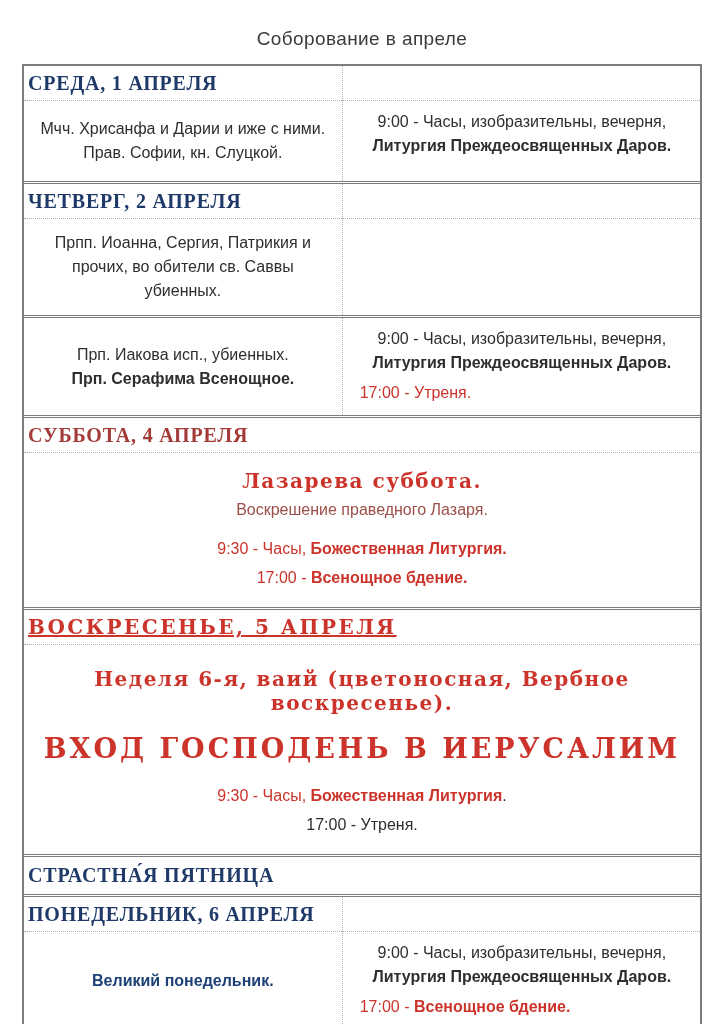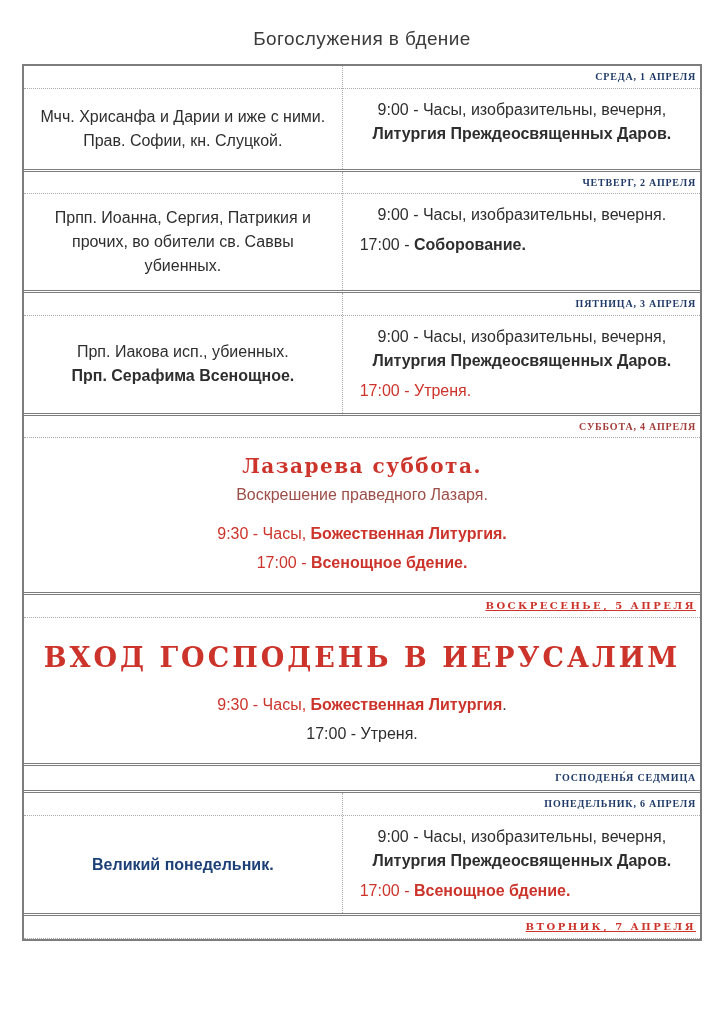--- a/index.html
+++ b/index.html
@@ -30,25 +30,25 @@
     letter-spacing:.4px;
     color:#3b3b3b;
   }
   .schedule{
     margin:0 22px 14px;
     border:2px solid var(--border);
     background:#fff;
   }
   section + section{border-top:3px double var(--border);}
   .day-header{
-    text-align:right;
+    text-align:left;
     padding:5px 4px 4px;
     font-family:"Liberation Serif", serif;
     font-weight:700;
-    font-size:10px;
+    font-size:20px;
     letter-spacing:.8px;
     color:var(--navy);
     border-bottom:1px dotted var(--dot);
     line-height:1.25;
   }
   .day-header.red-serif{color:var(--dark-red);}
   .day-header.slavonic-h{
     font-family:"DejaVu Serif", serif;
     color:var(--red);
     letter-spacing:2.5px;
@@ -92,21 +92,21 @@
     color:var(--red);
   }
   .sla-md{font-size:20px;letter-spacing:1.5px;margin:10px 0 8px;}
   .sla-lg{font-size:27px;letter-spacing:3px;margin:10px 0 12px;line-height:1.3;}
   .feast-note{color:var(--muted-red);font-size:16px;margin:2px 0 18px;}
   .svc-line{margin:5px 0;line-height:1.5;}
 </style>
 </head>
 <body>
 
-<h1 class="page-title">Богослужения в бдение</h1>
+<h1 class="page-title">Соборование в апреле</h1>
 
 <div class="schedule">
 
   <section class="two-col">
     <div class="col-divider"></div>
     <div class="day-header">СРЕДА, 1 АПРЕЛЯ</div>
     <div class="day-body">
       <div class="cell-left">
         <p style="margin:8px">
           <span>Мчч. Хрисанфа и Дарии и иже с ними.</span><br>
@@ -125,32 +125,25 @@
   <section class="two-col">
     <div class="col-divider"></div>
     <div class="day-header">ЧЕТВЕРГ, 2 АПРЕЛЯ</div>
     <div class="day-body">
       <div class="cell-left">
         <p style="margin:4px">
           <span>Прпп. Иоанна, Сергия, Патрикия и</span><br>
           <span>прочих, во обители св. Саввы убиенных.</span>
         </p>
       </div>
-      <div class="cell-right">
-        <p class="svc-center">9:00 - Часы, изобразительны, вечерня.</p>
-        <p class="svc-left">
-          <span>17:00 - </span><b>Соборование.</b>
-        </p>
-      </div>
-    </div>
-  </section>
-
-  <section class="two-col">
-    <div class="col-divider"></div>
-    <div class="day-header">ПЯТНИЦА, 3 АПРЕЛЯ</div>
+    </div>
+  </section>
+
+  <section class="two-col">
+    <div class="col-divider"></div>
     <div class="day-body">
       <div class="cell-left">
         <p style="margin:0">
           <span>Прп. Иакова исп., убиенных.</span><br>
           <b>Прп. Серафима Всенощное.</b>
         </p>
       </div>
       <div class="cell-right">
         <p class="svc-center">
           <span>9:00 - Часы, изобразительны, вечерня,</span><br>
@@ -171,30 +164,31 @@
       </p>
       <p class="svc-line red">
         <span>17:00 - </span><b>Всенощное бдение.</b>
       </p>
     </div>
   </section>
 
   <section>
     <div class="day-header slavonic-h">ВОСКРЕСЕНЬЕ, 5 АПРЕЛЯ</div>
     <div class="full-body">
+      <p class="sla sla-md" style="margin:16px 0 10px">Неделя 6-я, ваий (цветоносная, Вербное воскресенье).</p>
       <p class="sla sla-lg" style="margin:16px 0 18px">ВХОД ГОСПОДЕНЬ В ИЕРУСАЛИМ</p>
       <p class="svc-line">
         <span class="red">9:30 - Часы, </span><b class="red">Божественная Литургия</b><span>.</span>
       </p>
       <p class="svc-line">17:00 -  Утреня.</p>
     </div>
   </section>
 
   <section>
-    <div class="day-header band">ГОСПОДЕНЬ́Я СЕДМИЦА</div>
+    <div class="day-header band">СТРАСТНА́Я ПЯТНИЦА</div>
   </section>
 
   <section class="two-col">
     <div class="col-divider"></div>
     <div class="day-header">ПОНЕДЕЛЬНИК, 6 АПРЕЛЯ</div>
     <div class="day-body">
       <div class="cell-left">
         <p class="navy-bold" style="margin:8px">Великий понедельник.</p>
       </div>
       <div class="cell-right">

